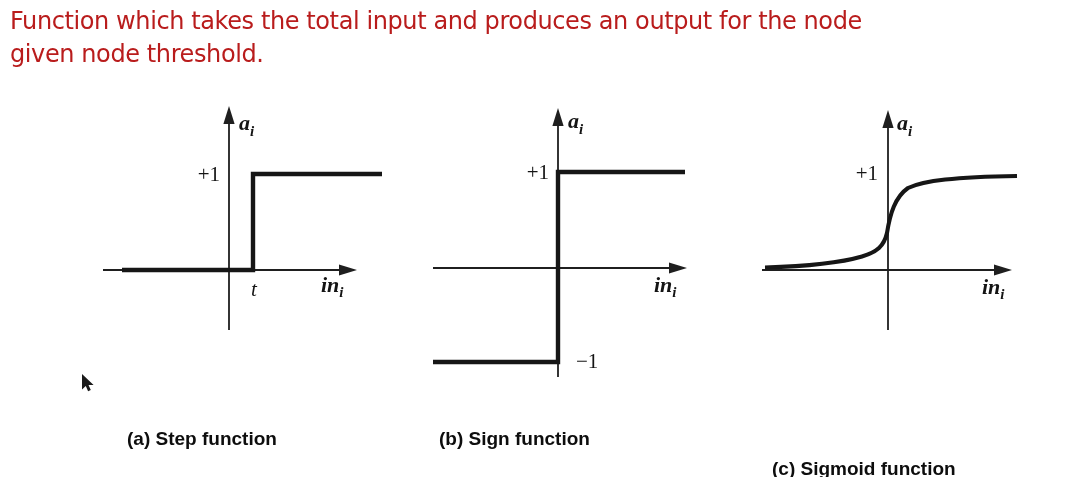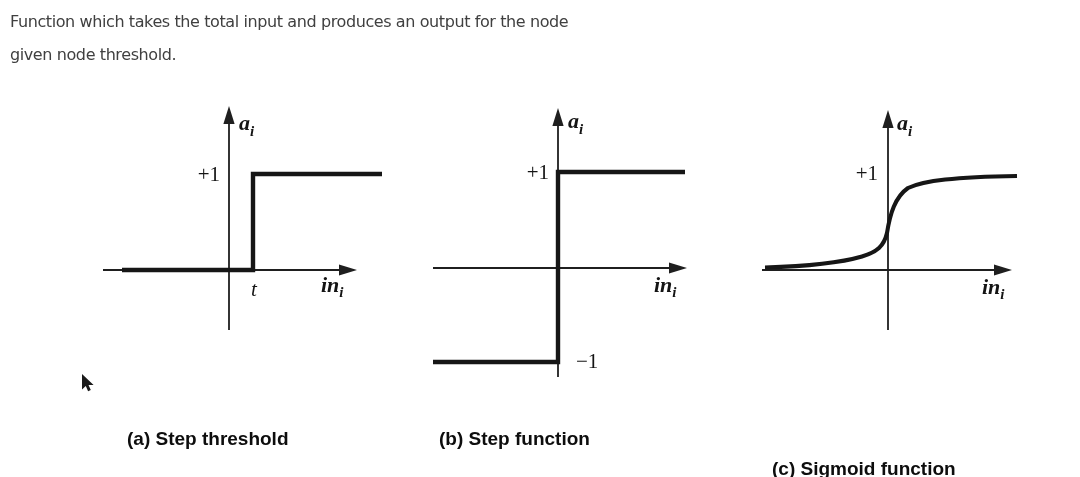--- a/index.html
+++ b/index.html
@@ -3,21 +3,21 @@
 <meta charset="utf-8">
 <style>
   html,body{margin:0;padding:0;background:#ffffff;}
   .slide{
     position:relative;width:1080px;height:477px;background:#ffffff;
     overflow:hidden;font-family:"Liberation Sans",sans-serif;color:#1b1b1b;
   }
   .title{
     position:absolute;left:10px;top:5px;
     font-family:"DejaVu Sans",sans-serif;
-    font-size:16px;line-height:33px;letter-spacing:-0.4px;color:#404040;
+    font-size:24px;line-height:33px;letter-spacing:-0.4px;color:#b91c1c;
     white-space:nowrap;
   }
   .figure-canvas{position:absolute;left:0;top:0;}
   .axis{stroke:#1f1f1f;stroke-width:1.8;fill:none;}
   .arrowhead{fill:#1f1f1f;stroke:none;}
   .fn-curve{stroke:#161616;stroke-width:4.4;fill:none;stroke-linejoin:miter;stroke-linecap:butt;}
   text{fill:#141414;}
   .mathvar{font-family:"Liberation Serif",serif;font-style:italic;font-weight:bold;font-size:22px;}
   .mathvar .sub{font-size:15px;}
   .mathnum{font-family:"Liberation Serif",serif;font-style:normal;font-weight:normal;font-size:21px;}
@@ -73,21 +73,21 @@
       <polygon class="arrowhead" points="888,110 882.4,128 893.6,128"></polygon>
       <line class="axis" x1="762" y1="270" x2="998" y2="270"></line>
       <polygon class="arrowhead" points="1012,270 994,264.4 994,275.6"></polygon>
       <path class="fn-curve" style="stroke-width:4.1" d="M765,267.5 C800,266.5 838,263.5 862,256.5 C877,252 884,246 887,233 C890,214 895,197 908,188 C924,180.5 955,177 1017,176"></path>
       <text class="mathvar" x="897" y="130"><tspan>a</tspan><tspan class="sub" dy="6">i</tspan></text>
       <text class="mathnum" x="878" y="180" text-anchor="end">+1</text>
       <text class="mathvar" x="982" y="294"><tspan>in</tspan><tspan class="sub" dy="5">i</tspan></text>
     </g>
   </svg>
 
-  <div class="caption a">(a) Step threshold</div>
-  <div class="caption b">(b) Step function</div>
+  <div class="caption a">(a) Step function</div>
+  <div class="caption b">(b) Sign function</div>
   <div class="caption c">(c) Sigmoid function</div>
 
   <svg class="cursor" width="16" height="20" viewBox="0 0 16 20">
     <polygon points="1,1 1,16.5 4.8,13 7.1,18.2 9.8,17 7.5,11.9 12.6,11.9" fill="#1a1a1a"></polygon>
   </svg>
 
 </div>
 
 </body></html>

